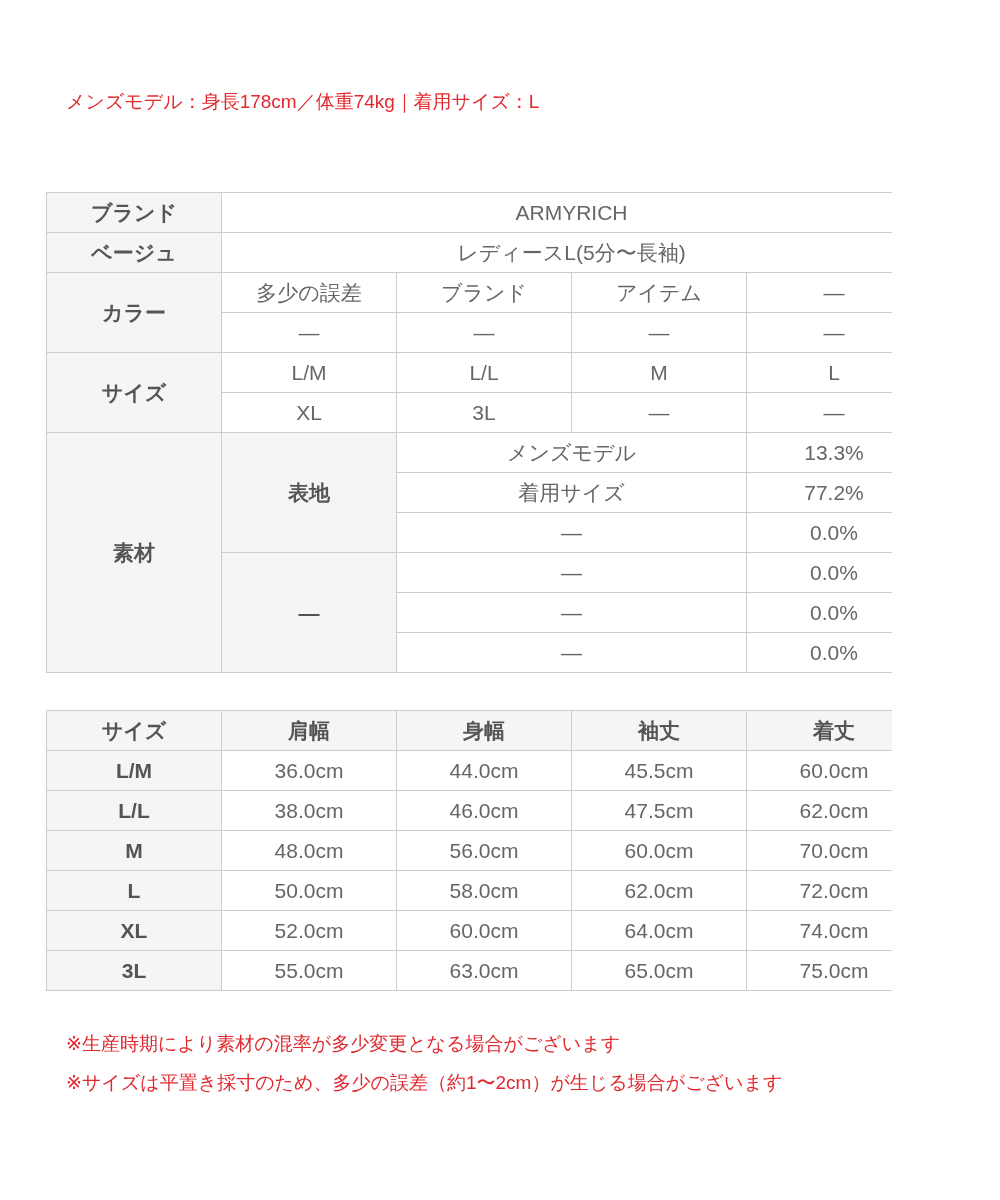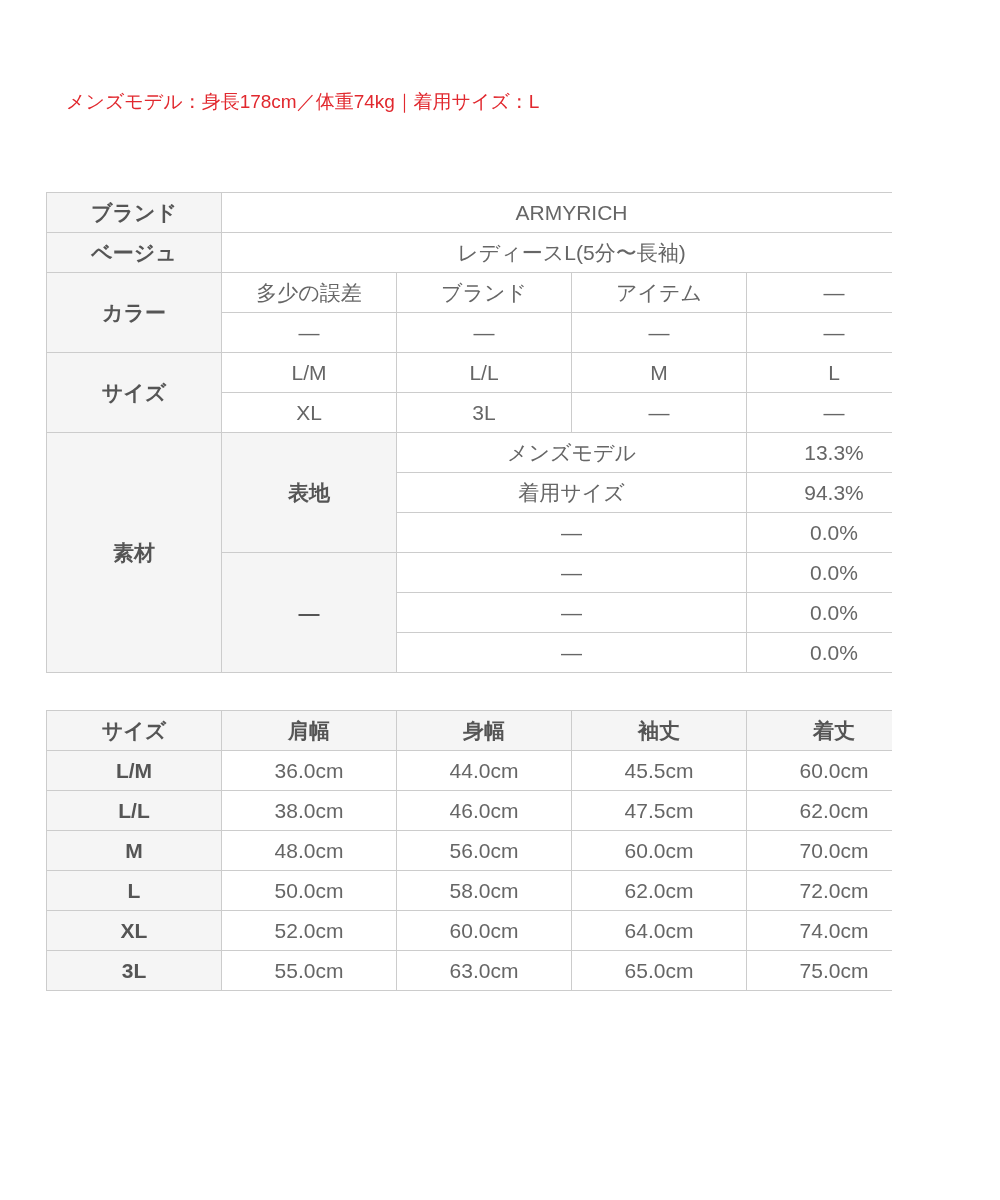--- a/index.html
+++ b/index.html
@@ -126,21 +126,21 @@
         <td>—</td>
       </tr>
       <tr>
         <th class="hd" rowspan="6">素材</th>
         <th class="hd" rowspan="3">表地</th>
         <td colspan="2">メンズモデル</td>
         <td>13.3%</td>
       </tr>
       <tr>
         <td colspan="2">着用サイズ</td>
-        <td>94.3%</td>
+        <td>77.2%</td>
       </tr>
       <tr>
         <td colspan="2">—</td>
         <td>0.0%</td>
       </tr>
       <tr>
         <th class="hd" rowspan="3">—</th>
         <td colspan="2">—</td>
         <td>0.0%</td>
       </tr>
@@ -209,14 +209,18 @@
       <tr>
         <th class="hd">3L</th>
         <td>55.0cm</td>
         <td>63.0cm</td>
         <td>65.0cm</td>
         <td>75.0cm</td>
       </tr>
     </tbody>
   </table>
 
+  <div class="notes">
+    <p>※生産時期により素材の混率が多少変更となる場合がございます</p>
+    <p>※サイズは平置き採寸のため、多少の誤差（約1〜2cm）が生じる場合がございます</p>
+  </div>
 
 </div>
 
 </body></html>

